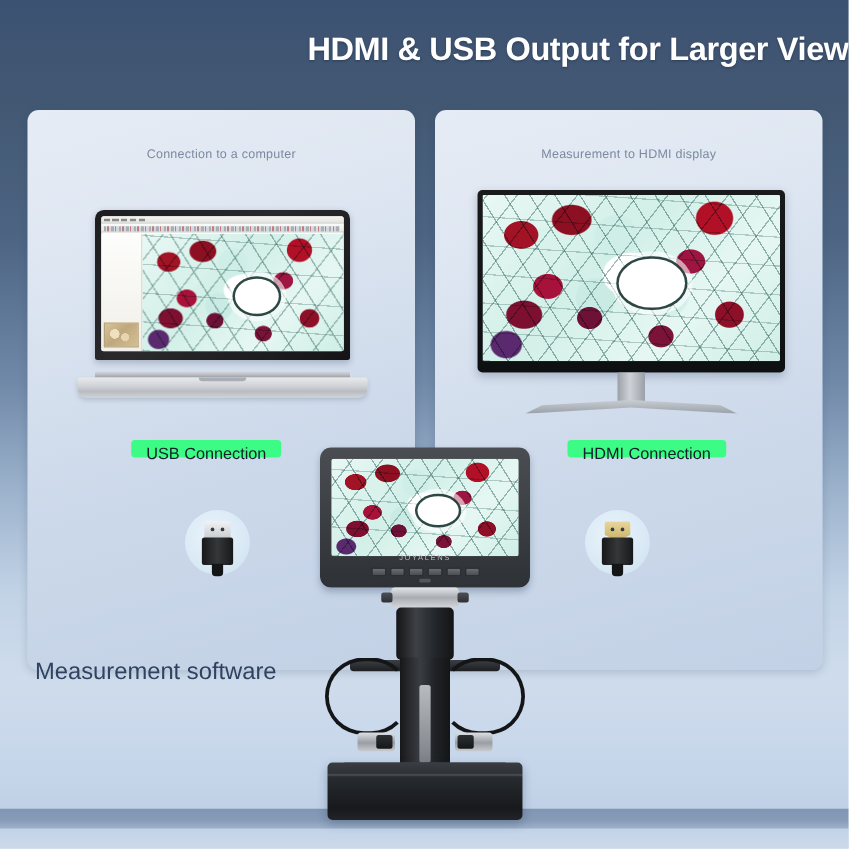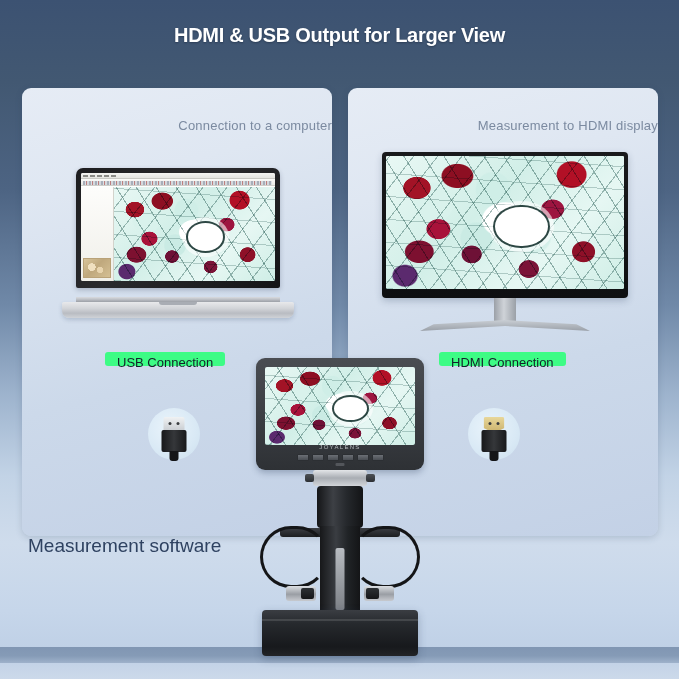--- a/index.html
+++ b/index.html
@@ -22,38 +22,38 @@
     opacity:.95;
   }
   .floor-band2 {
     position:absolute; left:0; right:0; bottom:0; height:16px;
     background:linear-gradient(180deg,#c3d3e7 0%,#ccd9ea 100%);
   }
 
   
   .title {
     position:absolute; top:24px; left:0; width:100%;
-    text-align:center;
-    font-size:20px; font-weight:bold; color:#ffffff;
+    text-align:right;
+    font-size:26px; font-weight:bold; color:#ffffff;
     letter-spacing:-0.3px;
     text-shadow:0 1px 2px rgba(20,32,52,.45);
   }
 
   
   .panel {
     position:absolute; top:88px; height:448px;
     border-radius:9px;
     background:linear-gradient(165deg,#e6ecf5 0%,#dfe7f2 22%,#ccd9ea 62%,#c3d1e6 100%);
     box-shadow:0 2px 7px rgba(40,60,90,.18);
   }
   .panel-left  { left:22px;  width:310px; }
   .panel-right { left:348px; width:310px; }
   .panel-title {
     position:absolute; top:30px; left:0; width:100%;
-    text-align:right; font-size:13px; color:#7b8aa0;
+    text-align:center; font-size:10px; color:#7b8aa0;
     letter-spacing:.2px;
   }
 
   
   .laptop { position:absolute; left:62px; top:168px; width:232px; height:150px; }
   .lap-lid {
     position:absolute; left:14px; top:0; width:204px; height:120px;
     background:linear-gradient(135deg,#1d1d1f 0%,#2a2a2d 45%,#141416 100%);
     border-radius:7px 7px 2px 2px;
     padding:5px 5px 7px 5px;
@@ -162,21 +162,21 @@
   }
 
   
   .badge {
     position:absolute; height:14px; line-height:22px;
     background:#3dfc85; border-radius:3px;
     font-size:13px; color:#15202b; text-align:center;
     padding:0 12px; white-space:nowrap;
   }
   .badge-usb  { left:105px; top:352px; }
-  .badge-hdmi { left:439px; top:352px; }
+  .badge-hdmi { left:454px; top:352px; }
 
   
   .conn {
     position:absolute; width:52px; height:52px; border-radius:50%;
     background:radial-gradient(circle at 42% 38%,#eaf4fb 0%,#d9e9f5 60%,#ccdfee 100%);
   }
   .conn-usb  { left:148px; top:408px; }
   .conn-hdmi { left:468px; top:408px; }
   .plug-tip {
     position:absolute; left:50%; top:9px; transform:translateX(-50%);
@@ -283,21 +283,21 @@
     box-shadow:0 3px 8px rgba(40,60,90,.3);
   }
   .dev-base::before{
     content:""; position:absolute; left:0; top:9px; width:100%; height:2px;
     background:rgba(255,255,255,.12);
   }
 
   
   .bottom-text {
     position:absolute; left:28px; top:524px;
-    font-size:19px; color:#2f4261; line-height:1.45;margin-top:8px;
+    font-size:19px; color:#2f4261; line-height:1.45;
   }
 </style>
 </head>
 <body>
 
 <div class="poster">
 
   <div class="floor-band"></div>
   <div class="floor-band2"></div>
 

